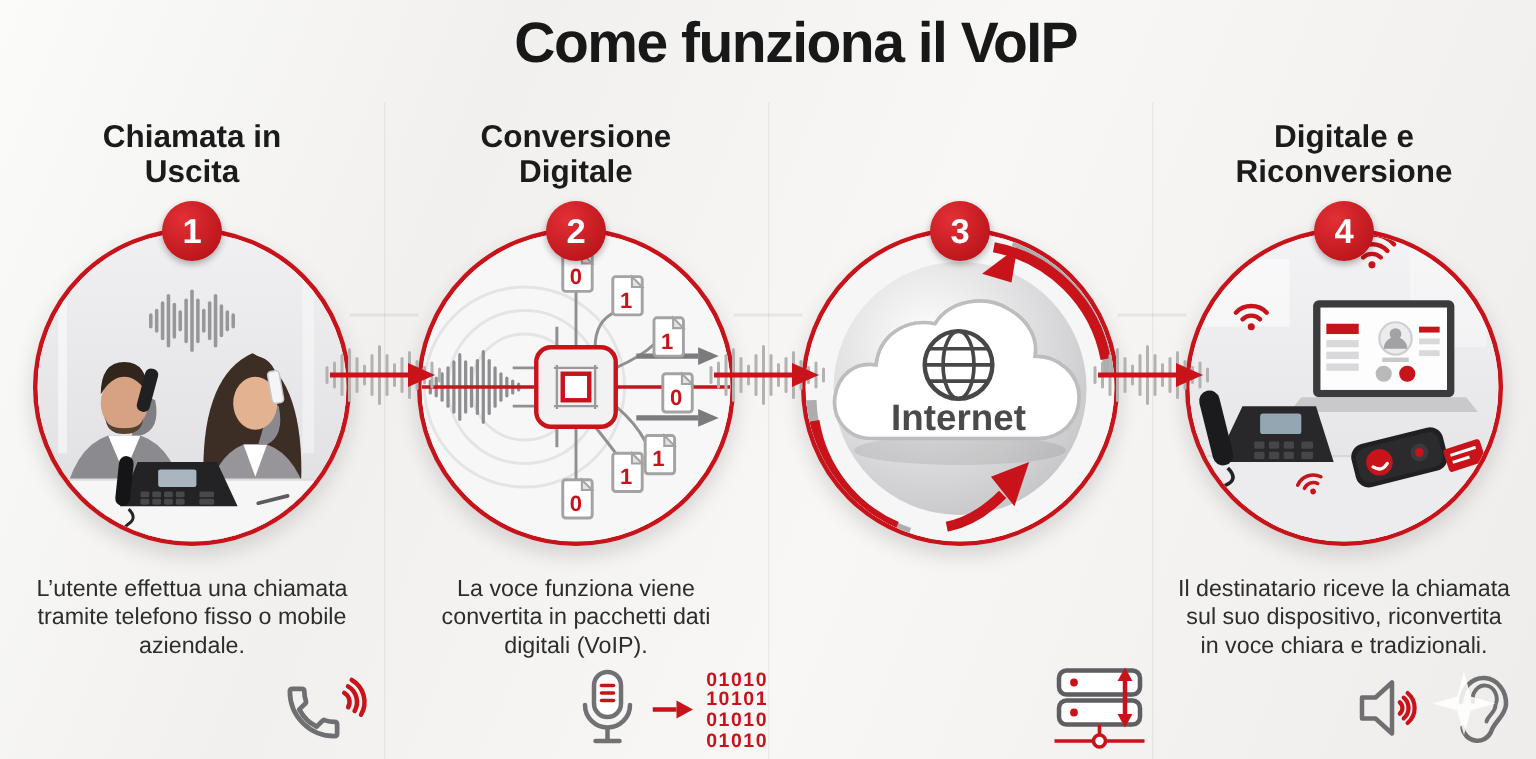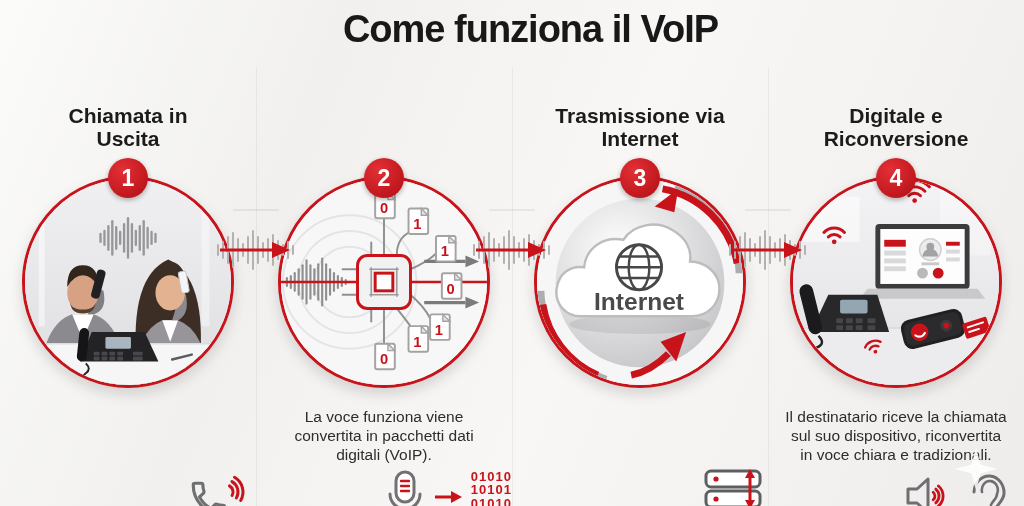--- a/index.html
+++ b/index.html
@@ -8,21 +8,21 @@
     background:linear-gradient(112deg,#fbfbfa 0%,#f1f0ee 28%,#f8f7f6 55%,#edecea 100%);
     font-family:"Liberation Sans",sans-serif;color:#1a1a1a;padding-left:37px;
     --red:#c9131a;
   }
   .divider{position:absolute;top:68px;bottom:0;width:1px;background:rgba(0,0,0,.05);}
   .tick{position:absolute;top:209px;height:2px;width:46px;background:rgba(0,0,0,.06);}
   .main-title{
     position:absolute;top:8px;left:0;right:0;text-align:center;
     font-size:38px;font-weight:bold;letter-spacing:-1px;color:#181818;
   }
-  .step{position:absolute;top:0;width:256px;height:426px;margin-top:24px;}
+  .step{position:absolute;top:0;width:256px;height:426px;}
   .step-title{
     position:absolute;top:80px;left:36px;right:36px;text-align:center;
     font-size:21px;font-weight:bold;line-height:1.1;color:#1b1b1b;
   }
   .step-badge{
     position:absolute;top:134px;left:50%;transform:translateX(-50%);
     width:40px;height:40px;border-radius:50%;z-index:5;
     background:radial-gradient(circle at 35% 30%,#e23036,#b00d13);
     box-shadow:0 2px 5px rgba(0,0,0,.3);
     display:flex;align-items:center;justify-content:center;
@@ -143,35 +143,37 @@
               <rect x="58" y="35" width="10" height="4" rx="1"></rect>
           </g>
           <g transform="rotate(6 8 24)">
               <rect x="2" y="6" width="10" height="34" rx="5" fill="#151517"></rect>
             </g>
           <path d="M10 42 q6 6 0 10 q-6 4 0 10" stroke="#232325" stroke-width="2" fill="none"></path>
         </g>
         <line x1="150" y1="184" x2="170" y2="179" stroke="#5b5b60" stroke-width="2.5" stroke-linecap="round"></line>
       </svg>
     </div>
+    <div class="step-desc">L’utente effettua una chiamata tramite telefono fisso o mobile aziendale.</div>
     <div class="step-footer">
       <svg width="72" height="50" viewBox="0 0 72 50">
         <g transform="translate(4,6) scale(1.75)">
           <path d="M6.6 10.8c1.5 3 3.6 5.1 6.6 6.6l2.2-2.2c.3-.3.7-.4 1-.2 1.1.4 2.3.6 3.6.6.6 0 1 .4 1 1V20c0 .6-.4 1-1 1C10.6 21 3 13.4 3 4c0-.6.4-1 1-1h3.5c.6 0 1 .4 1 1 0 1.2.2 2.4.6 3.6.1.3 0 .7-.2 1l-2.3 2.2z" fill="none" stroke="#6f6f72" stroke-width="1.8" stroke-linejoin="round"></path>
         </g>
         <g fill="none" stroke="#c9131a" stroke-width="3" stroke-linecap="round">
           <path d="M45.5 13.9 A7 7 0 0 1 48.1 23.5"></path>
           <path d="M48 9.6 A12 12 0 0 1 52.4 26"></path>
           <path d="M50.5 5.3 A17 17 0 0 1 56.7 28.5"></path>
         </g>
       </svg>
     </div>
   </div>
 
   <div class="step" style="left:256px">
+    <div class="step-title">Conversione Digitale</div>
     <div class="step-badge">2</div>
     <div class="step-circle">
       <svg viewBox="0 0 210 210">
         <rect width="210" height="210" fill="#f7f7f8"></rect>
         <g fill="none" stroke="#e4e4e6" stroke-width="2">
           <circle cx="70" cy="105" r="36"></circle>
             <circle cx="70" cy="105" r="52"></circle>
             <circle cx="70" cy="105" r="68"></circle>
         </g>
         <g stroke="#8f8f91" stroke-width="2.2" stroke-linecap="round">
@@ -284,21 +286,20 @@
         <polygon points="16,4 27,10 16,16" fill="#c9131a"></polygon>
       </svg>
       <div class="binary">01010
 10101
 01010
 01010</div>
     </div>
   </div>
 
   <div class="step" style="left:512px">
-    <div class="step-title">Trasmissione via Internet</div>
     <div class="step-badge">3</div>
     <div class="step-circle">
       <svg viewBox="0 0 210 210">
         <defs>
           <radialGradient id="sph" cx="38%" cy="32%" r="75%">
             <stop offset="0" stop-color="#ffffff"></stop>
               <stop offset="1" stop-color="#c5c5c8"></stop>
           </radialGradient>
         </defs>
         <rect width="210" height="210" fill="#f6f6f7"></rect>

